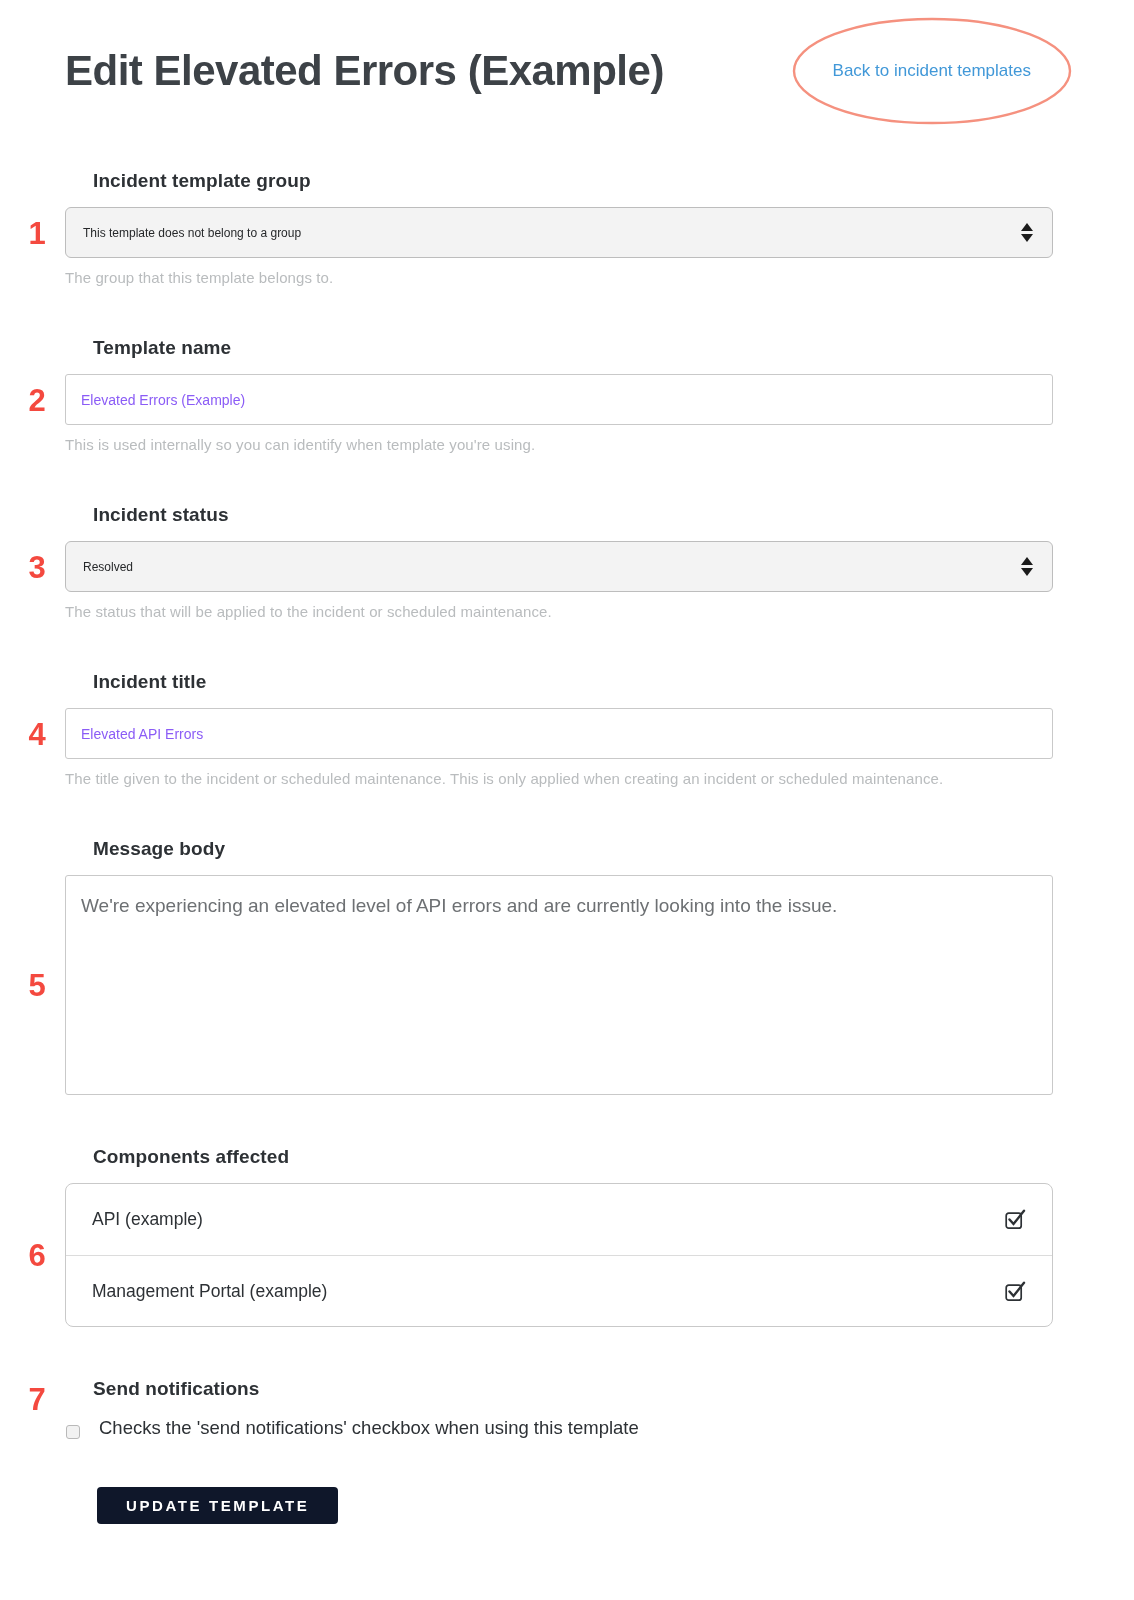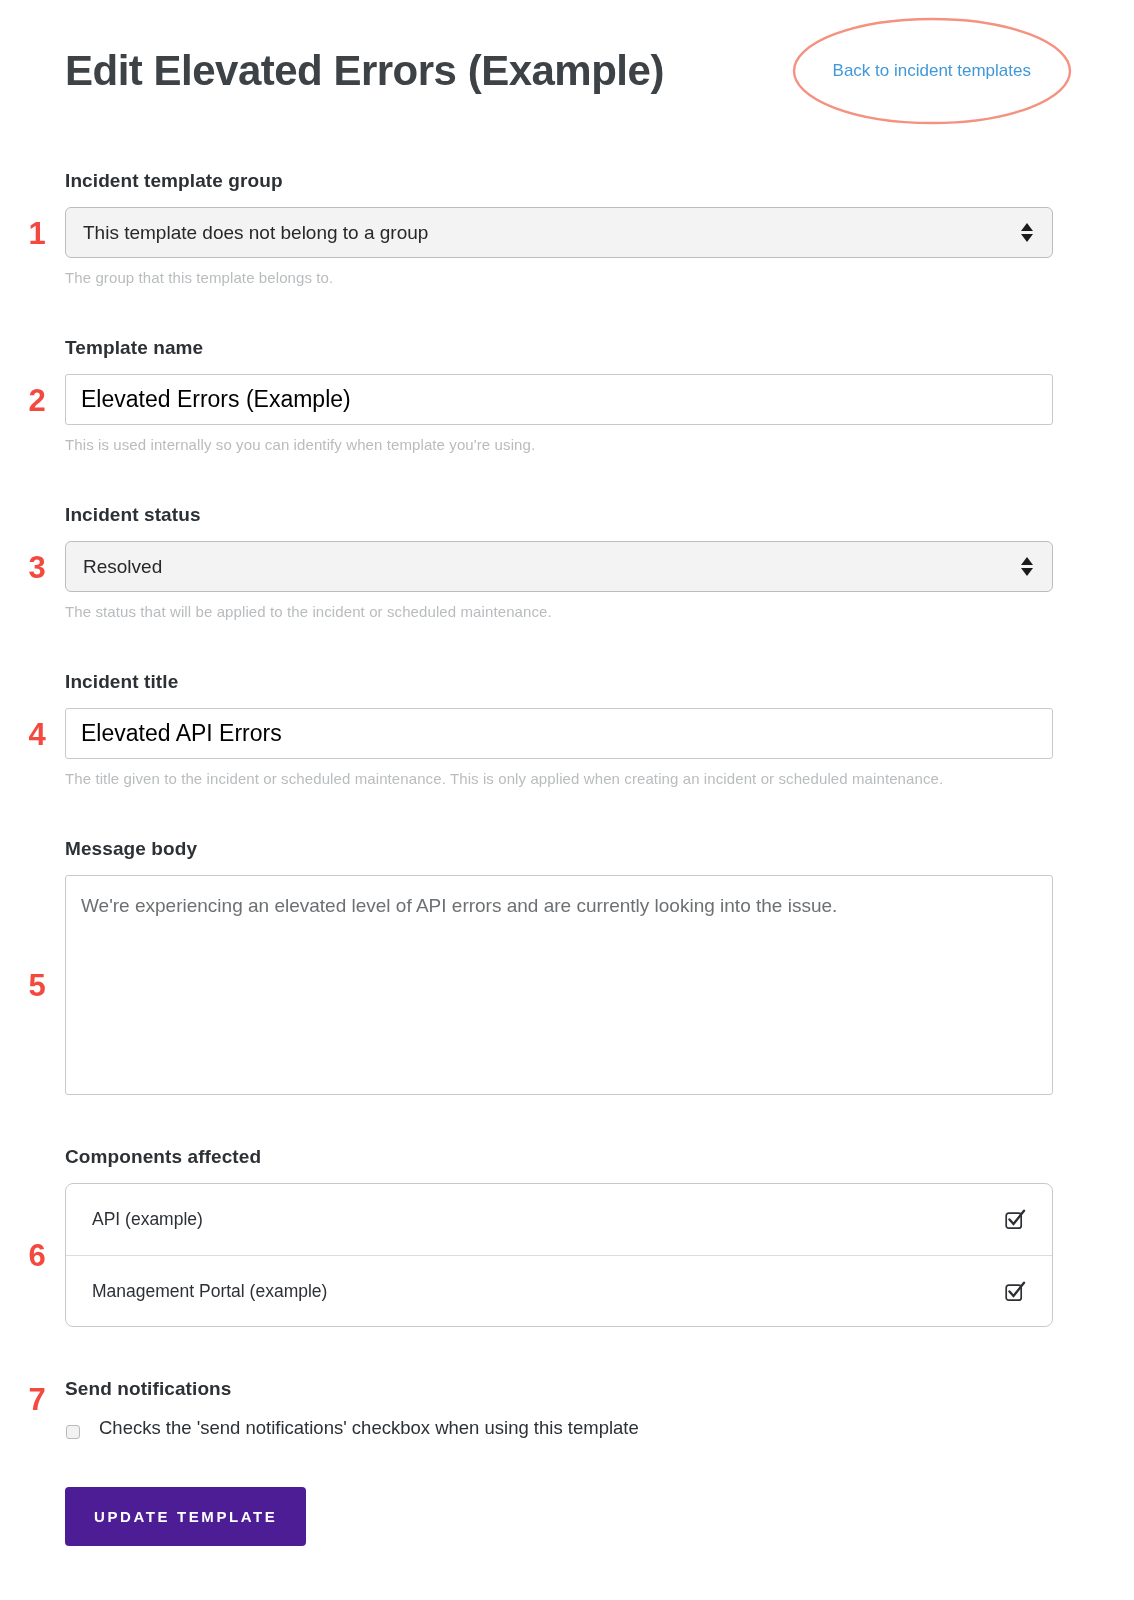--- a/index.html
+++ b/index.html
@@ -50,20 +50,21 @@
 
   
   .form-group { margin-bottom: 51px; }
   .field-label {
     display: block;
     font-size: 19px;
     font-weight: 700;
     color: #2d3135;
     margin-bottom: 15px;
     letter-spacing: 0.1px;
+    margin-left: 28px;
   }
   .control-wrap { position: relative; }
   .helper {
     margin-top: 11px;
     font-size: 15px;
     color: #b9bcbe;
     letter-spacing: 0.1px;
   }
 
   
@@ -84,36 +85,36 @@
   
   .select-box {
     display: flex;
     align-items: center;
     justify-content: space-between;
     height: 51px;
     padding: 0 17px;
     background: #f3f3f3;
     border: 1px solid #bdbdbd;
     border-radius: 6px;
-    font-size: 19px;
+    font-size: 12px;
     color: #26282a;
     cursor: default;
   }
   .arrows { display: flex; flex-direction: column; align-items: center; gap: 3px; margin-right: 2px; }
   .arrow-up   { width: 0; height: 0; border-left: 6px solid transparent; border-right: 6px solid transparent; border-bottom: 8px solid #1b1b1b; }
   .arrow-down { width: 0; height: 0; border-left: 6px solid transparent; border-right: 6px solid transparent; border-top: 8px solid #1b1b1b; }
 
   
   .text-input {
     width: 100%;
     height: 51px;
     padding: 0 15px;
     font-family: "Liberation Sans", sans-serif;
-    font-size: 23px;
-    color: #000000;
+    font-size: 14px;
+    color: #8b5cf6;
     background: #ffffff;
     border: 1px solid #c9c9c9;
     border-radius: 3px;
     outline: none;
   }
 
   
   .textarea {
     display: block;
     width: 100%;
@@ -169,31 +170,32 @@
   .send-label {
     margin-left: 19px;
     font-size: 18.5px;
     color: #2d3135;
     cursor: pointer;
   }
 
   
   .update-btn {
     display: inline-block;
-    height: 59px;
+    height: 37px;
     padding: 0 29px;
-    background: #4c1d95;
+    background: #0f172a;
     border: none;
     border-radius: 4px;
     color: #ffffff;
     font-family: "Liberation Sans", sans-serif;
     font-size: 15px;
     font-weight: 700;
     letter-spacing: 2.6px;
     cursor: pointer;
+    margin-left: 32px;
   }
 </style>
 </head>
 <body>
 
 <div class="page">
 
   
   <div class="header">
     <h1 class="page-title">Edit Elevated Errors (Example)</h1>

